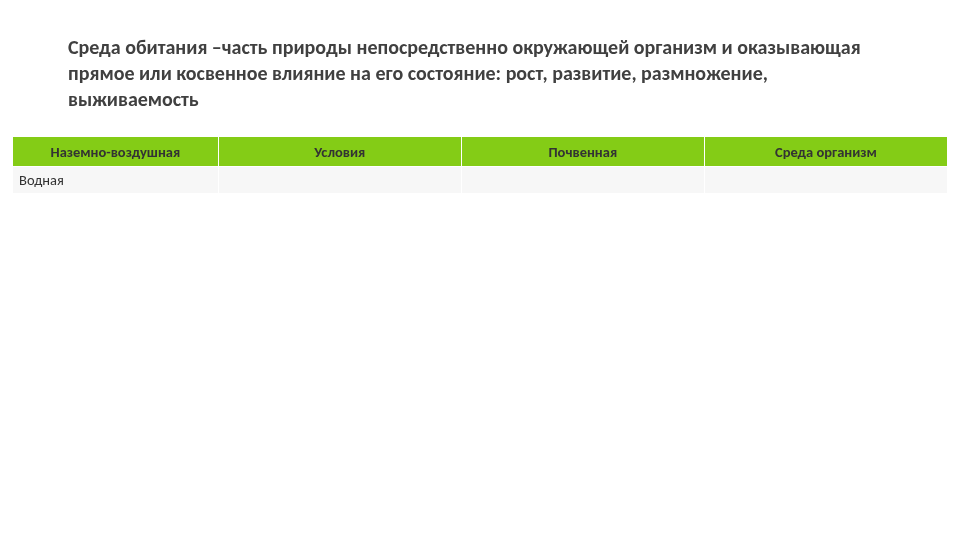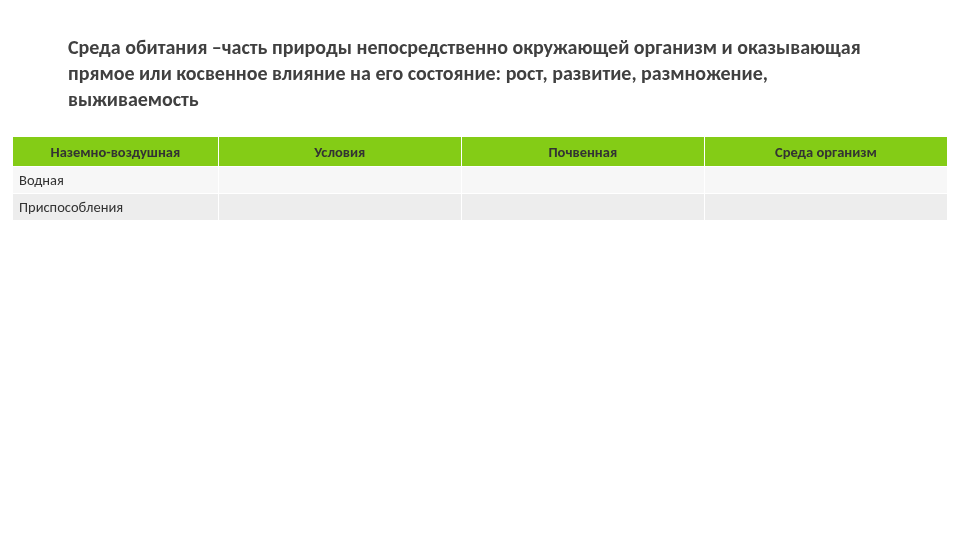--- a/index.html
+++ b/index.html
@@ -82,22 +82,16 @@
           <th>Среда организм</th>
         </tr>
       </thead>
       <tbody>
         <tr>
           <td>Водная</td>
           <td></td>
           <td></td>
           <td></td>
         </tr>
-        <tr>
-          <td>Приспособления</td>
-          <td></td>
-          <td></td>
-          <td></td>
-        </tr>
       </tbody>
     </table>
   </div>
 </div>
 
 </body></html>

